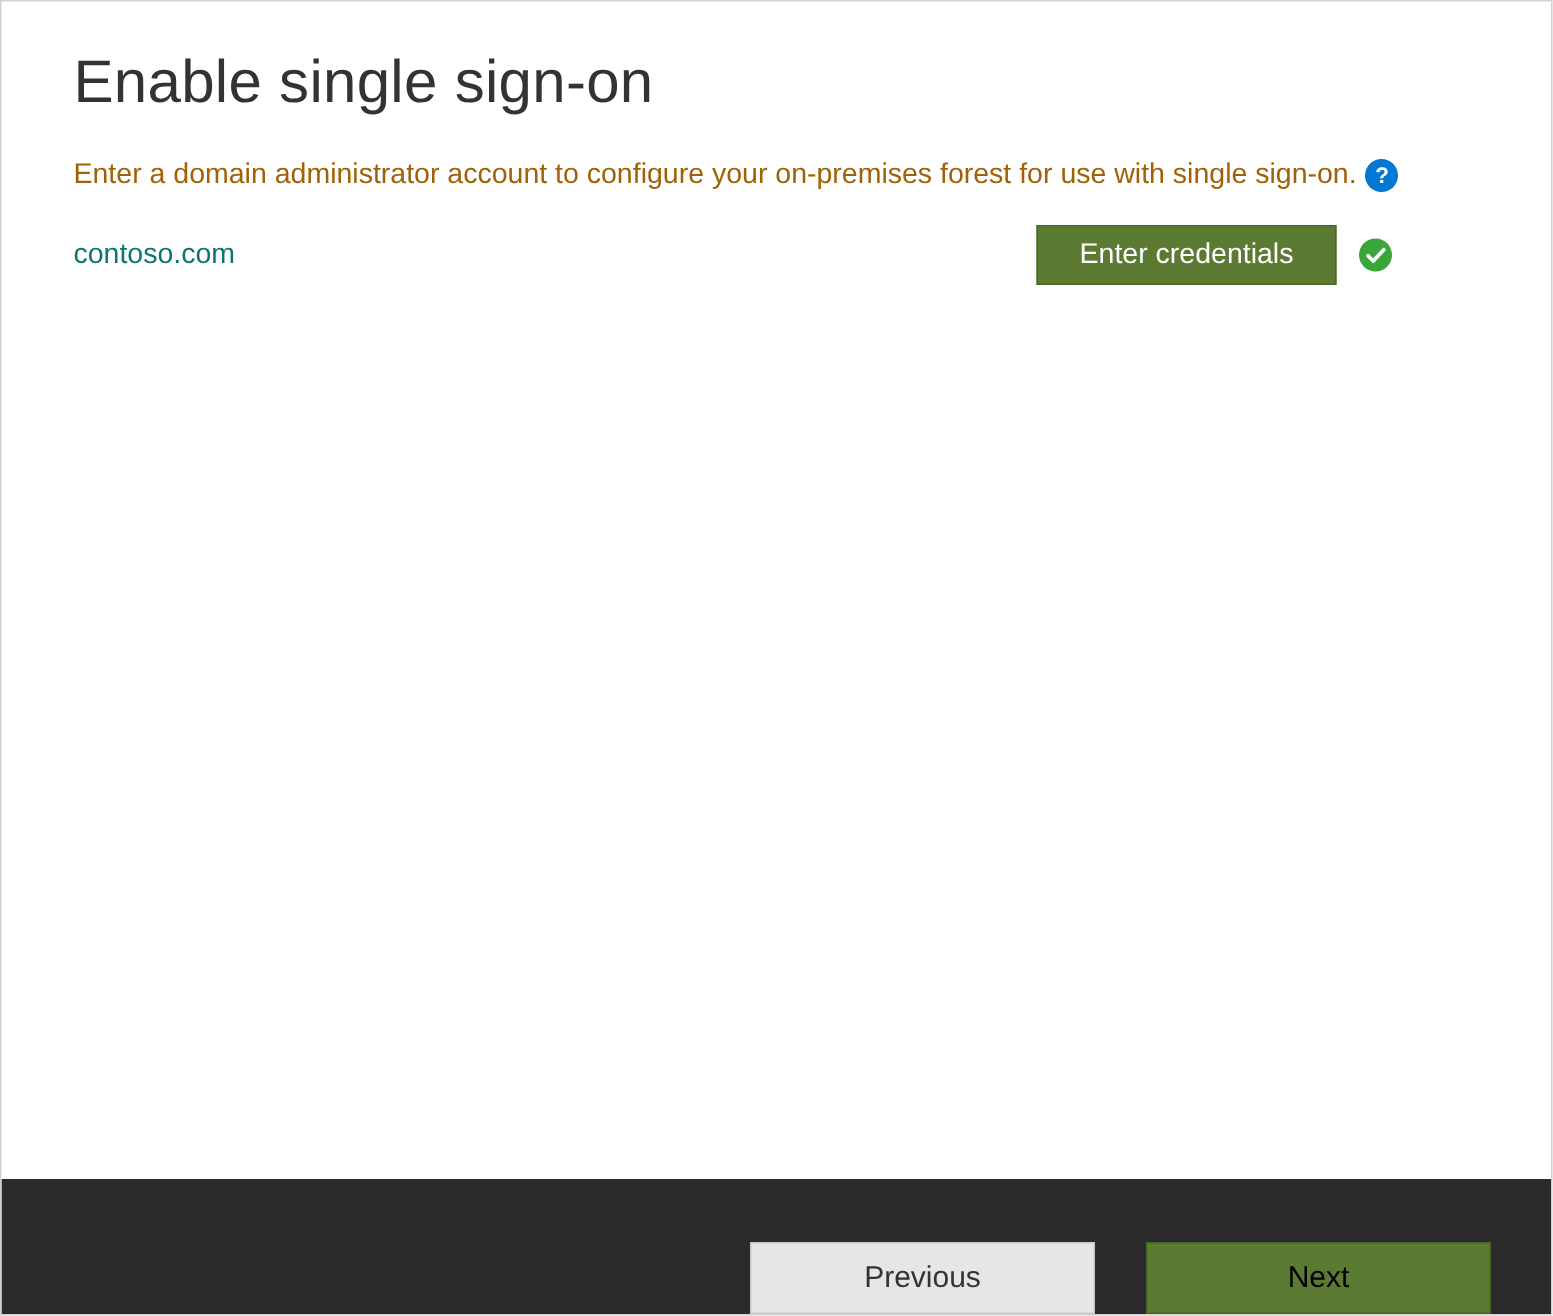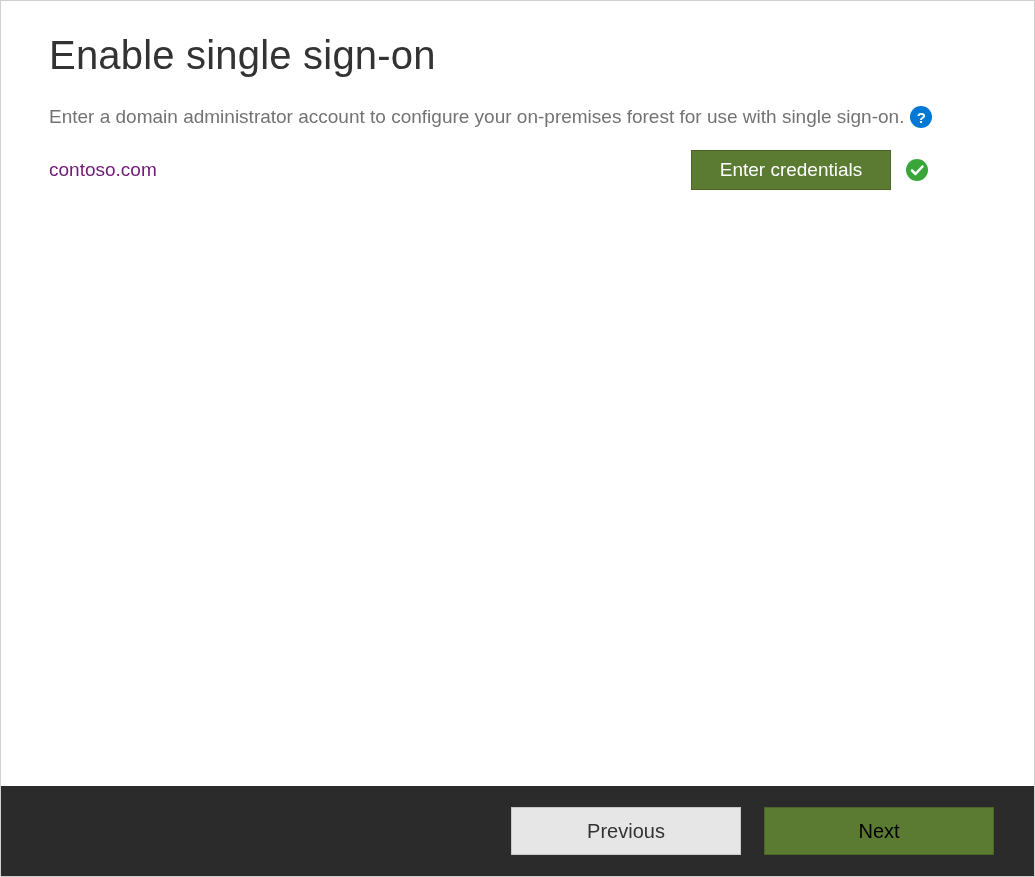--- a/index.html
+++ b/index.html
@@ -30,21 +30,21 @@
       letter-spacing: 0.2px;
     }
     .description-row {
       display: flex;
       align-items: center;
       gap: 6px;
       margin-bottom: 22px;
     }
     .description {
       font-size: 19px;
-      color: #737373;
+      color: #a16207;
       font-weight: 400;
     }
     .help-icon {
       width: 22px;
       height: 22px;
       border-radius: 50%;
       background: #0078d4;
       color: #ffffff;
       display: inline-flex;
       align-items: center;
@@ -55,21 +55,21 @@
       cursor: pointer;
     }
     .domain-row {
       display: flex;
       align-items: center;
       justify-content: space-between;
       max-width: 880px;
     }
     .domain-name {
       font-size: 19px;
-      color: #701a75;
+      color: #0f766e;
       font-weight: 400;
     }
     .credentials-group {
       display: flex;
       align-items: center;
       gap: 14px;
       justify-content: center;
     }
     .enter-credentials-btn {
       background: #5b7b33;
@@ -85,24 +85,24 @@
     }
     .check-icon {
       width: 24px;
       height: 24px;
       flex-shrink: 0;
     }
     .footer {
       background: #2b2b2b;
       height: 90px;
       display: flex;
-      align-items: center;
+      align-items: flex-end;
       justify-content: flex-end;
       padding: 0 40px;
-      gap: 23px;
+      gap: 34px;
     }
     .footer-btn {
       width: 230px;
       height: 48px;
       font-size: 20px;
       font-weight: 400;
       cursor: pointer;
       border: none;
       font-family: inherit;
     }

